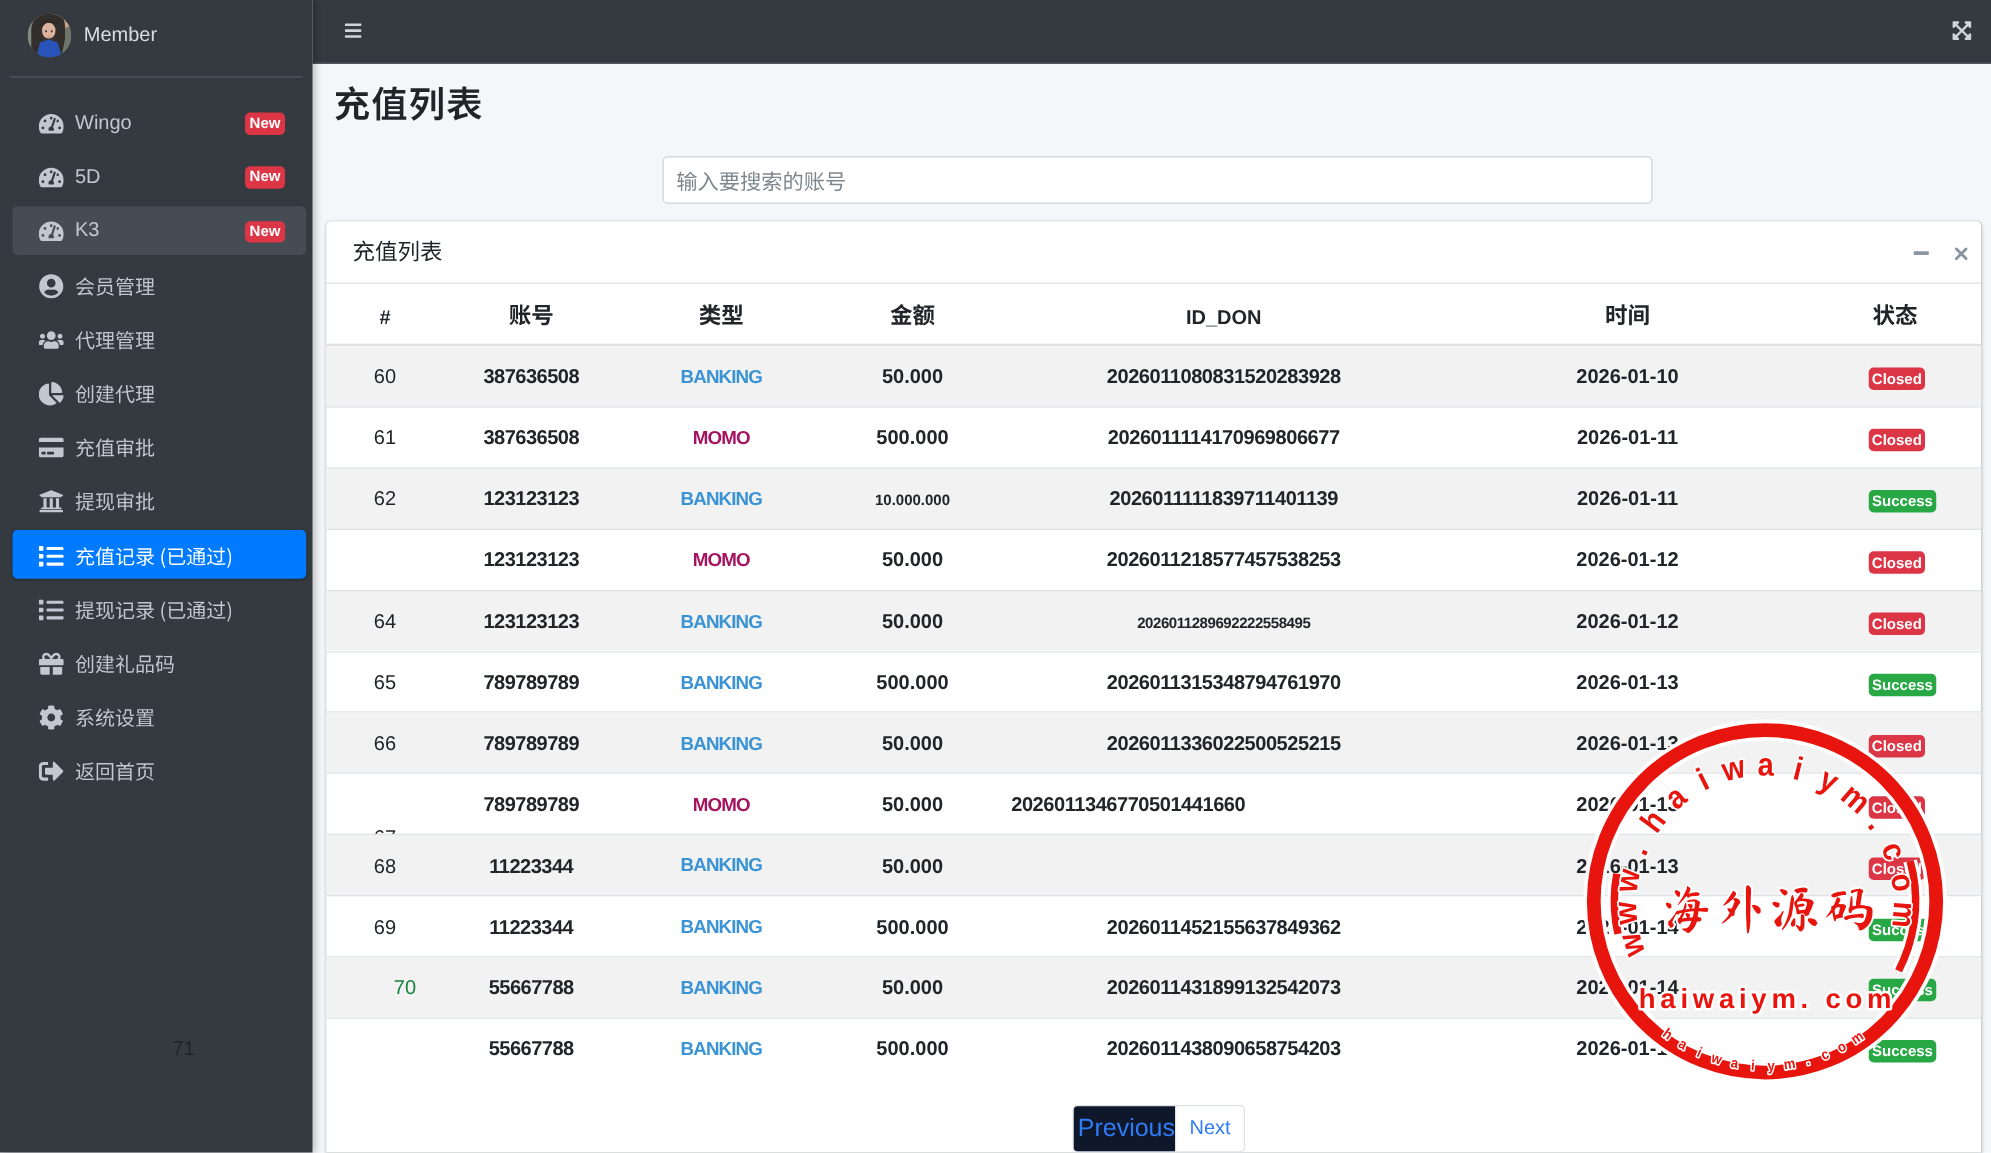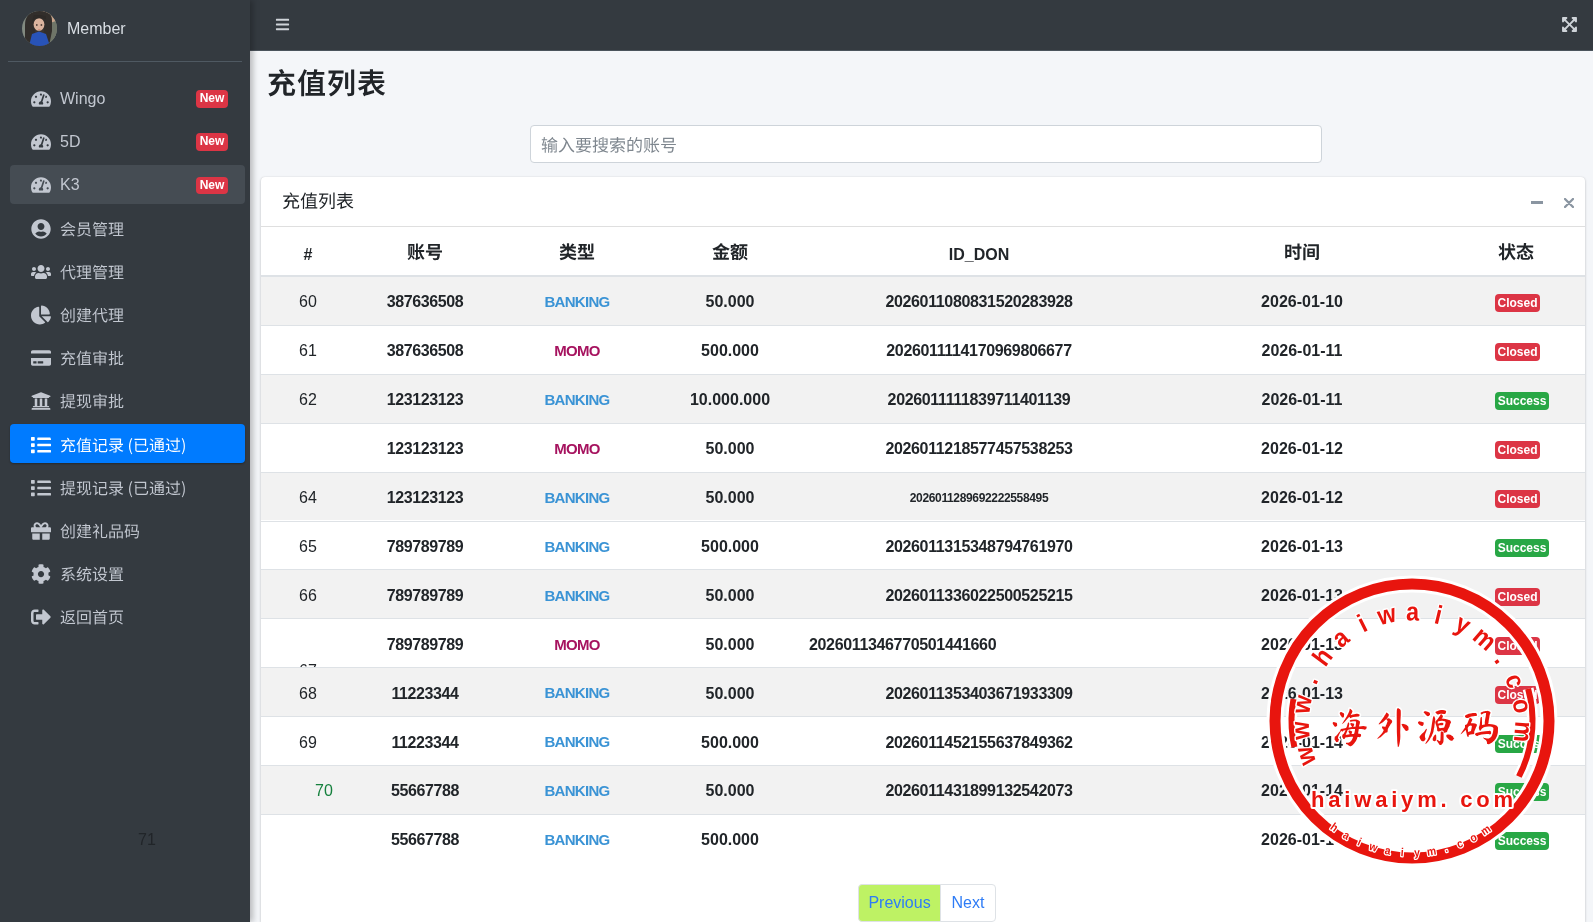--- a/index.html
+++ b/index.html
@@ -195,21 +195,21 @@
 <div class="abs" style="left:407px;top:340.1px;width:340px;text-align:center;font-size:15px;font-weight:bold;color:#a6135f;letter-spacing:-0.7px;line-height:22px">MOMO</div>
 <div class="abs" style="left:560px;top:339.3px;width:340px;text-align:center;font-size:16px;font-weight:bold;color:#212529;letter-spacing:0px;line-height:24px">500.000</div>
 <div class="abs" style="left:809px;top:339.3px;width:340px;text-align:center;font-size:16px;font-weight:bold;color:#212529;letter-spacing:-0.35px;line-height:24px">2026011114170969806677</div>
 <div class="abs" style="left:1132px;top:339.3px;width:340px;text-align:center;font-size:16px;font-weight:bold;color:#212529;letter-spacing:0px;line-height:24px">2026-01-11</div>
 <div class="abs" style="left:1495px;top:343.3px;width:45px;height:18px;background:#dc3545;border-radius:4px;color:#fff;font-size:12px;font-weight:bold;text-align:center;line-height:18px">Closed</div>
 <div class="abs" style="left:261px;top:374.8px;width:1324px;height:47.9px;background:#f2f2f2"></div>
 <div class="abs" style="left:261px;top:373.8px;width:1324px;height:1px;background:#dee2e6"></div>
 <div class="abs" style="left:138px;top:388.2px;width:340px;text-align:center;font-size:16px;font-weight:normal;color:#212529;letter-spacing:0px;line-height:24px">62</div>
 <div class="abs" style="left:255px;top:388.2px;width:340px;text-align:center;font-size:16px;font-weight:bold;color:#212529;letter-spacing:-0.4px;line-height:24px">123123123</div>
 <div class="abs" style="left:407px;top:389.0px;width:340px;text-align:center;font-size:15px;font-weight:bold;color:#3a93d5;letter-spacing:-0.7px;line-height:22px">BANKING</div>
-<div class="abs" style="left:560px;top:388.2px;width:340px;text-align:center;font-size:16px;font-weight:bold;color:#212529;letter-spacing:0px;line-height:24px">10.000.000</div>
+<div class="abs" style="left:560px;top:388.2px;width:340px;text-align:center;font-size:12px;font-weight:bold;color:#212529;letter-spacing:0px;line-height:24px">10.000.000</div>
 <div class="abs" style="left:809px;top:388.2px;width:340px;text-align:center;font-size:16px;font-weight:bold;color:#212529;letter-spacing:-0.35px;line-height:24px">2026011111839711401139</div>
 <div class="abs" style="left:1132px;top:388.2px;width:340px;text-align:center;font-size:16px;font-weight:bold;color:#212529;letter-spacing:0px;line-height:24px">2026-01-11</div>
 <div class="abs" style="left:1495px;top:392.2px;width:54px;height:18px;background:#28a745;border-radius:4px;color:#fff;font-size:12px;font-weight:bold;text-align:center;line-height:18px">Success</div>
 <div class="abs" style="left:261px;top:422.7px;width:1324px;height:1px;background:#dee2e6"></div>
 <div class="abs" style="left:255px;top:437.1px;width:340px;text-align:center;font-size:16px;font-weight:bold;color:#212529;letter-spacing:-0.4px;line-height:24px">123123123</div>
 <div class="abs" style="left:407px;top:437.9px;width:340px;text-align:center;font-size:15px;font-weight:bold;color:#a6135f;letter-spacing:-0.7px;line-height:22px">MOMO</div>
 <div class="abs" style="left:560px;top:437.1px;width:340px;text-align:center;font-size:16px;font-weight:bold;color:#212529;letter-spacing:0px;line-height:24px">50.000</div>
 <div class="abs" style="left:809px;top:437.1px;width:340px;text-align:center;font-size:16px;font-weight:bold;color:#212529;letter-spacing:-0.35px;line-height:24px">2026011218577457538253</div>
 <div class="abs" style="left:1132px;top:437.1px;width:340px;text-align:center;font-size:16px;font-weight:bold;color:#212529;letter-spacing:0px;line-height:24px">2026-01-12</div>
 <div class="abs" style="left:1495px;top:441.1px;width:45px;height:18px;background:#dc3545;border-radius:4px;color:#fff;font-size:12px;font-weight:bold;text-align:center;line-height:18px">Closed</div>
@@ -246,21 +246,20 @@
 <div class="abs" style="left:560px;top:632.7px;width:340px;text-align:center;font-size:16px;font-weight:bold;color:#212529;letter-spacing:0px;line-height:24px">50.000</div>
 <div class="abs" style="left:809px;top:632.7px;width:340px;text-align:left;font-size:16px;font-weight:bold;color:#212529;letter-spacing:-0.35px;line-height:24px">2026011346770501441660</div>
 <div class="abs" style="left:1132px;top:632.7px;width:340px;text-align:center;font-size:16px;font-weight:bold;color:#212529;letter-spacing:0px;line-height:24px">2026-01-13</div>
 <div class="abs" style="left:1495px;top:636.7px;width:45px;height:18px;background:#dc3545;border-radius:4px;color:#fff;font-size:12px;font-weight:bold;text-align:center;line-height:18px">Closed</div>
 <div class="abs" style="left:261px;top:668.2px;width:1324px;height:47.9px;background:#f2f2f2"></div>
 <div class="abs" style="left:261px;top:667.2px;width:1324px;height:1px;background:#dee2e6"></div>
 <div class="abs" style="left:138px;top:681.6px;width:340px;text-align:center;font-size:16px;font-weight:normal;color:#212529;letter-spacing:0px;line-height:24px">68</div>
 <div class="abs" style="left:255px;top:681.6px;width:340px;text-align:center;font-size:16px;font-weight:bold;color:#212529;letter-spacing:-0.4px;line-height:24px">11223344</div>
 <div class="abs" style="left:407px;top:682.4px;width:340px;text-align:center;font-size:15px;font-weight:bold;color:#3a93d5;letter-spacing:-0.7px;line-height:22px">BANKING</div>
 <div class="abs" style="left:560px;top:681.6px;width:340px;text-align:center;font-size:16px;font-weight:bold;color:#212529;letter-spacing:0px;line-height:24px">50.000</div>
-<div class="abs" style="left:809px;top:681.6px;width:340px;text-align:center;font-size:16px;font-weight:bold;color:#212529;letter-spacing:-0.35px;line-height:24px">2026011353403671933309</div>
 <div class="abs" style="left:1132px;top:681.6px;width:340px;text-align:center;font-size:16px;font-weight:bold;color:#212529;letter-spacing:0px;line-height:24px">2026-01-13</div>
 <div class="abs" style="left:1495px;top:685.6px;width:45px;height:18px;background:#dc3545;border-radius:4px;color:#fff;font-size:12px;font-weight:bold;text-align:center;line-height:18px">Closed</div>
 <div class="abs" style="left:261px;top:716.1px;width:1324px;height:1px;background:#dee2e6"></div>
 <div class="abs" style="left:138px;top:730.5px;width:340px;text-align:center;font-size:16px;font-weight:normal;color:#212529;letter-spacing:0px;line-height:24px">69</div>
 <div class="abs" style="left:255px;top:730.5px;width:340px;text-align:center;font-size:16px;font-weight:bold;color:#212529;letter-spacing:-0.4px;line-height:24px">11223344</div>
 <div class="abs" style="left:407px;top:731.3px;width:340px;text-align:center;font-size:15px;font-weight:bold;color:#3a93d5;letter-spacing:-0.7px;line-height:22px">BANKING</div>
 <div class="abs" style="left:560px;top:730.5px;width:340px;text-align:center;font-size:16px;font-weight:bold;color:#212529;letter-spacing:0px;line-height:24px">500.000</div>
 <div class="abs" style="left:809px;top:730.5px;width:340px;text-align:center;font-size:16px;font-weight:bold;color:#212529;letter-spacing:-0.35px;line-height:24px">2026011452155637849362</div>
 <div class="abs" style="left:1132px;top:730.5px;width:340px;text-align:center;font-size:16px;font-weight:bold;color:#212529;letter-spacing:0px;line-height:24px">2026-01-14</div>
 <div class="abs" style="left:1495px;top:734.5px;width:54px;height:18px;background:#28a745;border-radius:4px;color:#fff;font-size:12px;font-weight:bold;text-align:center;line-height:18px">Success</div>
@@ -271,23 +270,24 @@
 <div class="abs" style="left:407px;top:780.2px;width:340px;text-align:center;font-size:15px;font-weight:bold;color:#3a93d5;letter-spacing:-0.7px;line-height:22px">BANKING</div>
 <div class="abs" style="left:560px;top:779.4px;width:340px;text-align:center;font-size:16px;font-weight:bold;color:#212529;letter-spacing:0px;line-height:24px">50.000</div>
 <div class="abs" style="left:809px;top:779.4px;width:340px;text-align:center;font-size:16px;font-weight:bold;color:#212529;letter-spacing:-0.35px;line-height:24px">2026011431899132542073</div>
 <div class="abs" style="left:1132px;top:779.4px;width:340px;text-align:center;font-size:16px;font-weight:bold;color:#212529;letter-spacing:0px;line-height:24px">2026-01-14</div>
 <div class="abs" style="left:1495px;top:783.4px;width:54px;height:18px;background:#28a745;border-radius:4px;color:#fff;font-size:12px;font-weight:bold;text-align:center;line-height:18px">Success</div>
 <div class="abs" style="left:261px;top:813.9px;width:1324px;height:1px;background:#dee2e6"></div>
 <div class="abs" style="left:138px;top:828.3px;width:340px;text-align:left;font-size:16px;font-weight:normal;color:#212529;letter-spacing:0px;line-height:24px">71</div>
 <div class="abs" style="left:255px;top:828.3px;width:340px;text-align:center;font-size:16px;font-weight:bold;color:#212529;letter-spacing:-0.4px;line-height:24px">55667788</div>
 <div class="abs" style="left:407px;top:829.1px;width:340px;text-align:center;font-size:15px;font-weight:bold;color:#3a93d5;letter-spacing:-0.7px;line-height:22px">BANKING</div>
 <div class="abs" style="left:560px;top:828.3px;width:340px;text-align:center;font-size:16px;font-weight:bold;color:#212529;letter-spacing:0px;line-height:24px">500.000</div>
+<div class="abs" style="left:809px;top:828.3px;width:340px;text-align:center;font-size:16px;font-weight:bold;color:#212529;letter-spacing:-0.35px;line-height:24px">2026011438090658754203</div>
 <div class="abs" style="left:1132px;top:828.3px;width:340px;text-align:center;font-size:16px;font-weight:bold;color:#212529;letter-spacing:0px;line-height:24px">2026-01-14</div>
 <div class="abs" style="left:1495px;top:832.3px;width:54px;height:18px;background:#28a745;border-radius:4px;color:#fff;font-size:12px;font-weight:bold;text-align:center;line-height:18px">Success</div>
-<div class="abs" style="left:858px;top:884px;width:83px;height:38px;background:#bef264;border:1px solid #dee2e6;border-radius:4px 0 0 4px;color:#2e7cf6;font-size:16px;text-align:center;line-height:36px">Previous</div>
+<div class="abs" style="left:858px;top:884px;width:83px;height:38px;background:#0f172a;border:1px solid #dee2e6;border-radius:4px 0 0 4px;color:#2e7cf6;font-size:20px;text-align:right;line-height:36px">Previous</div>
 <div class="abs" style="left:940px;top:884px;width:56px;height:38px;background:#fff;border:1px solid #dee2e6;border-radius:0 4px 4px 0;color:#2e7cf6;font-size:16px;text-align:center;line-height:36px">Next</div>
 <svg class="abs" style="left:1247px;top:556px" width="330" height="330" viewBox="0 0 330 330">
       <circle cx="165.0" cy="165.0" r="137" fill="none" stroke="#fff" stroke-width="17"></circle>
       <path d="M47.4 191.1 L45.6 181.6 L44.7 171.9 L44.5 162.3 L45.1 152.6 L46.5 143.0" fill="none" stroke="#fff" stroke-width="11"></path>
       <path d="M281.1 132.8 L283.4 142.6 L284.9 152.5 L285.5 162.5 L285.3 172.6 L284.2 182.6 L282.3 192.4 L279.6 202.1 L276.1 211.5 L271.9 220.6" fill="none" stroke="#fff" stroke-width="11"></path>
       <circle cx="165.0" cy="165.0" r="137" fill="none" stroke="#e8150e" stroke-width="11"></circle>
       <path d="M47.4 191.1 L45.6 181.6 L44.7 171.9 L44.5 162.3 L45.1 152.6 L46.5 143.0" fill="none" stroke="#e8150e" stroke-width="6"></path>
       <path d="M281.1 132.8 L283.4 142.6 L284.9 152.5 L285.5 162.5 L285.3 172.6 L284.2 182.6 L282.3 192.4 L279.6 202.1 L276.1 211.5 L271.9 220.6" fill="none" stroke="#e8150e" stroke-width="6"></path>
       <text x="0" y="0" transform="translate(66.5,197.6) rotate(253.0) scale(0.9,1)" text-anchor="middle" font-family="Liberation Sans" font-weight="bold" font-size="26px" fill="#e8150e" stroke="#fff" stroke-width="2.8" paint-order="stroke" stroke-linejoin="round">w</text>
       <text x="0" y="0" transform="translate(62.2,173.9) rotate(266.4) scale(0.9,1)" text-anchor="middle" font-family="Liberation Sans" font-weight="bold" font-size="26px" fill="#e8150e" stroke="#fff" stroke-width="2.8" paint-order="stroke" stroke-linejoin="round">w</text>

